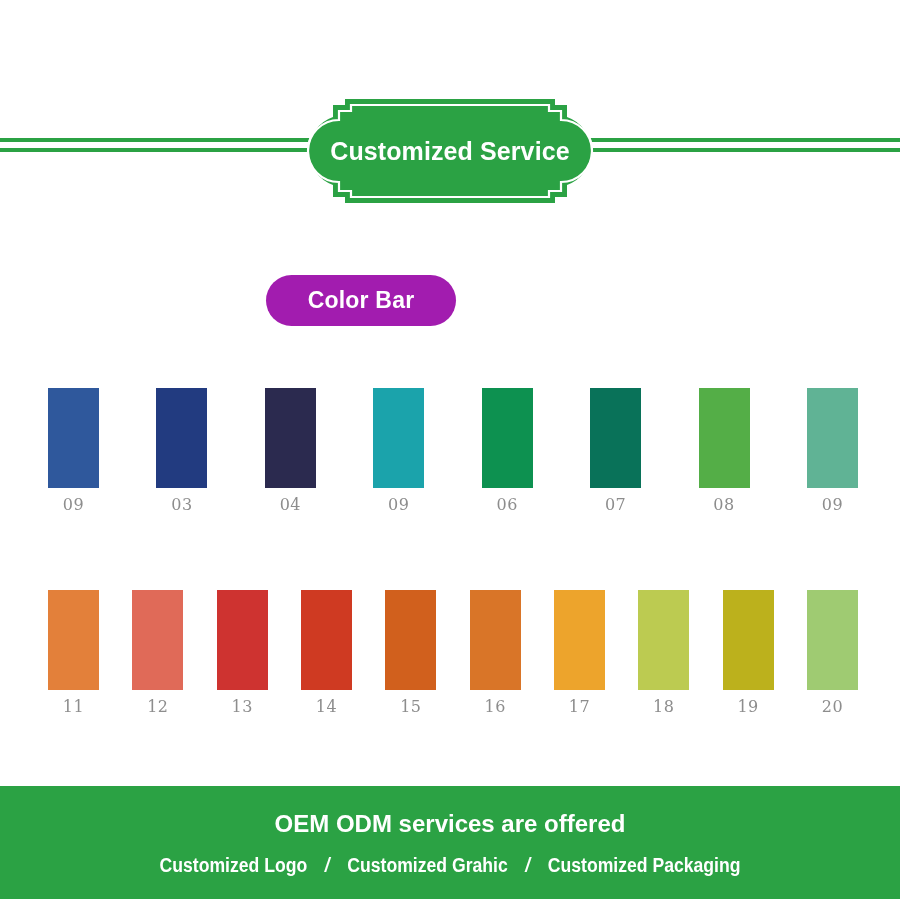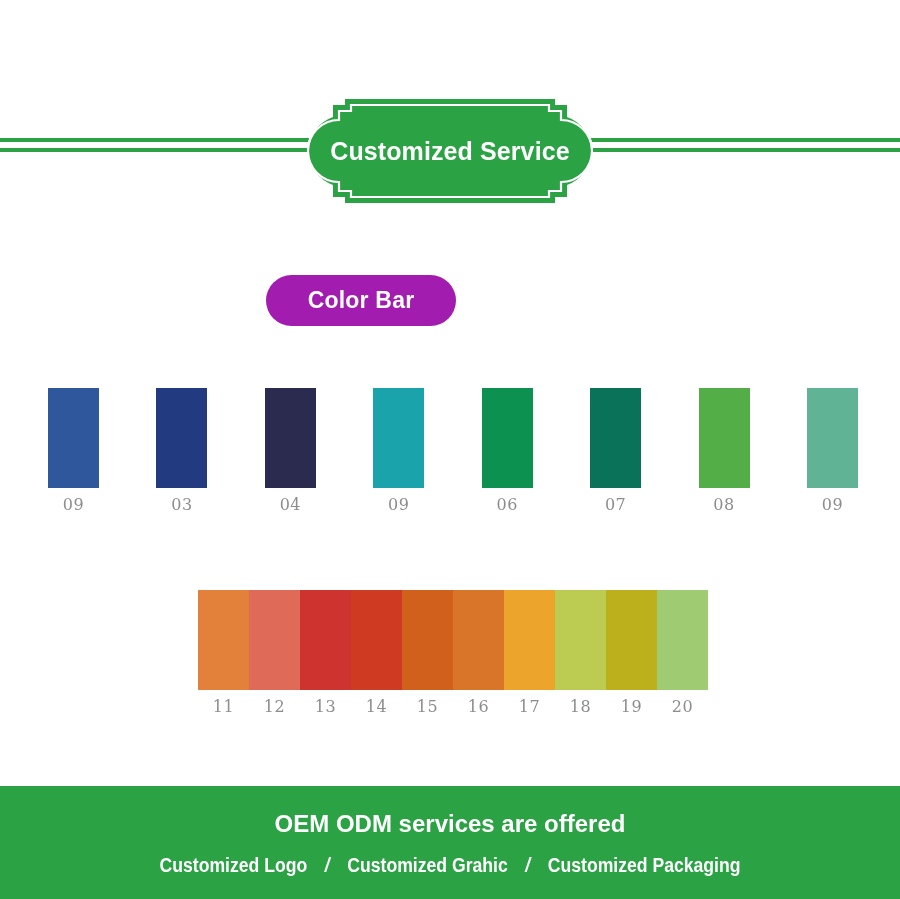--- a/index.html
+++ b/index.html
@@ -89,21 +89,21 @@
 
   
   .swatch-row {
     position: absolute;
     left: 48px;
     width: 810px;
     display: flex;
     justify-content: space-between;
   }
   .swatch-row.row1 { top: 388px; }
-  .swatch-row.row2 { top: 590px; justify-content: center; }
+  .swatch-row.row2 { top: 590px; }
 
   .swatch-cell {
     width: 51px;
     display: flex;
     flex-direction: column;
     align-items: center;
   }
   .swatch-chip {
     width: 51px;
     height: 100px;

